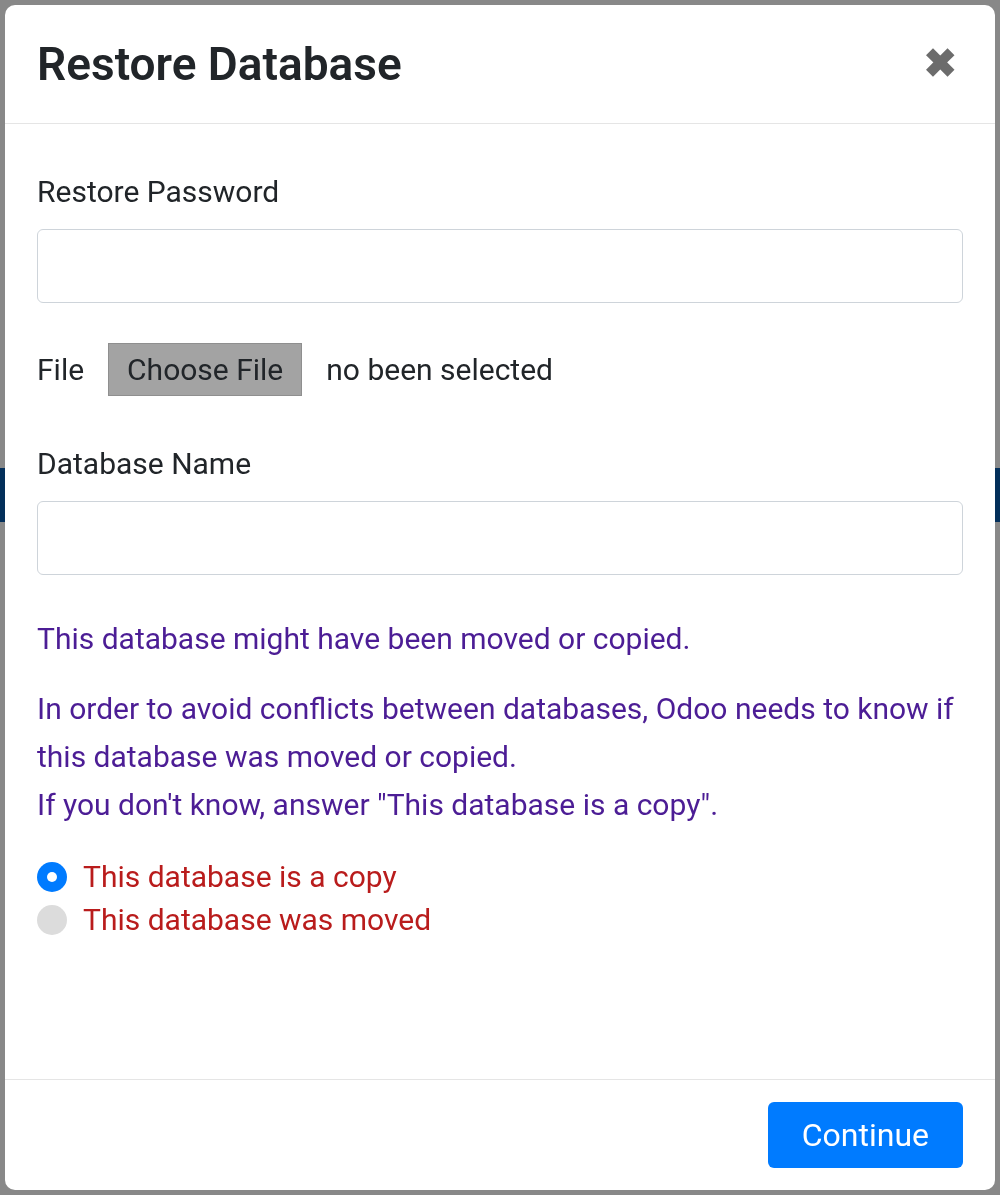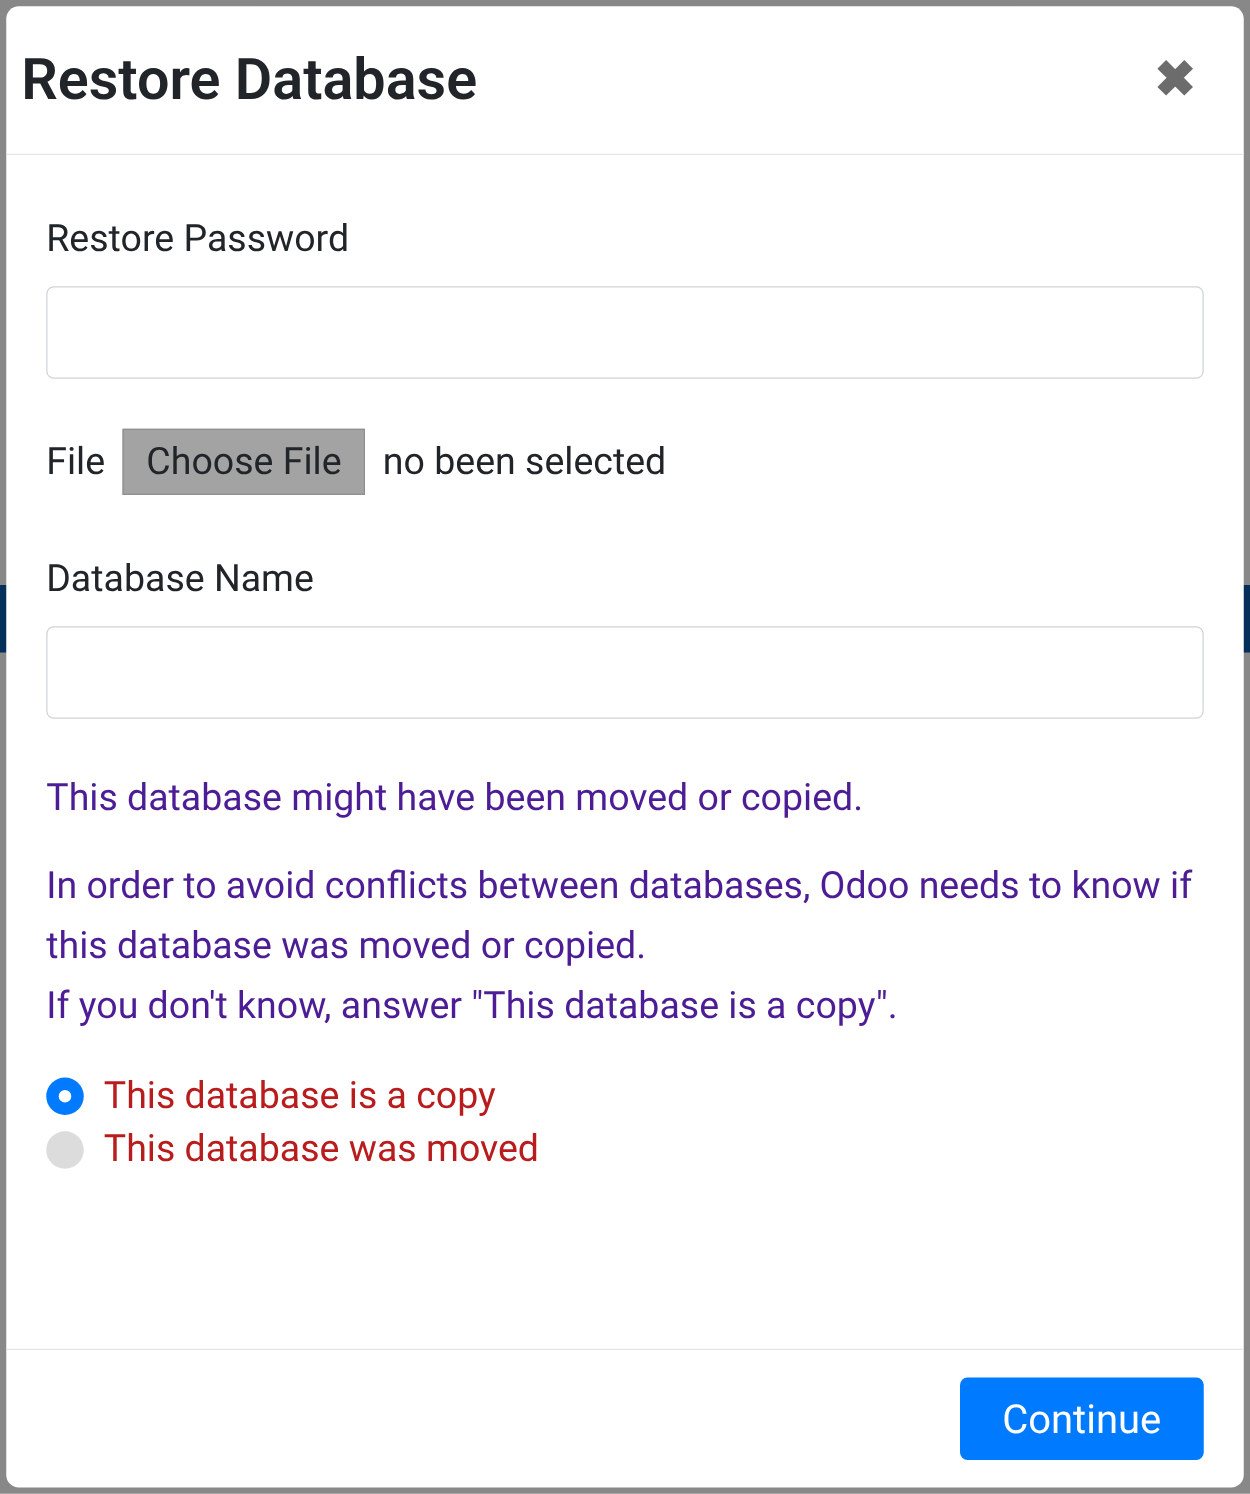--- a/index.html
+++ b/index.html
@@ -24,21 +24,21 @@
       background: #fff;
       border-radius: 10px;
       display: flex;
       flex-direction: column;
       overflow: hidden;
     }
     .modal-header {
       display: flex;
       align-items: center;
       justify-content: space-between;
-      padding: 32px 32px 32px 12px;
+      padding: 32px 32px 32px 32px;
       border-bottom: 1px solid #e5e5e5;
     }
     .modal-title {
       font-size: 46px;
       font-weight: 600;
       color: #212529;
     }
     .close-btn {
       font-size: 40px;
       color: #6c6c6c;
@@ -66,21 +66,21 @@
       height: 74px;
       border: 1px solid #ced4da;
       border-radius: 6px;
       font-size: 28px;
       padding: 0 16px;
       background: #fff;
     }
     .file-row {
       display: flex;
       align-items: center;
-      gap: 14px;
+      gap: 24px;
       margin-bottom: 50px;
     }
     .file-label {
       font-size: 30px;
       color: #212529;
     }
     .choose-file-btn {
       font-size: 30px;
       padding: 8px 18px;
       background: #a3a3a3;

